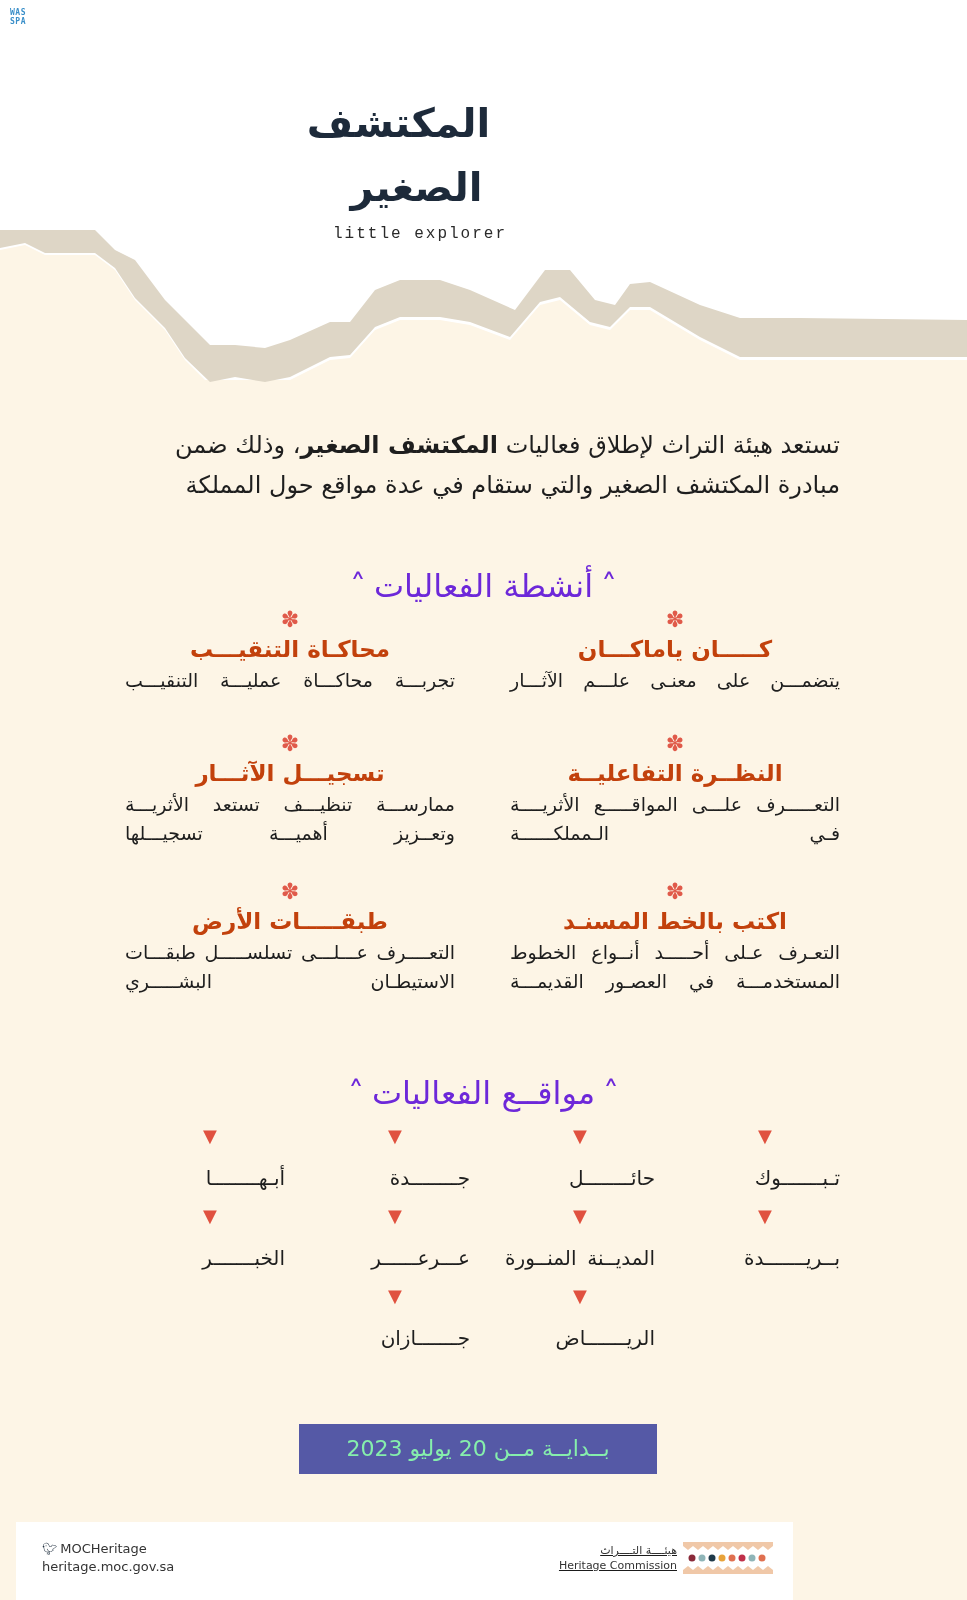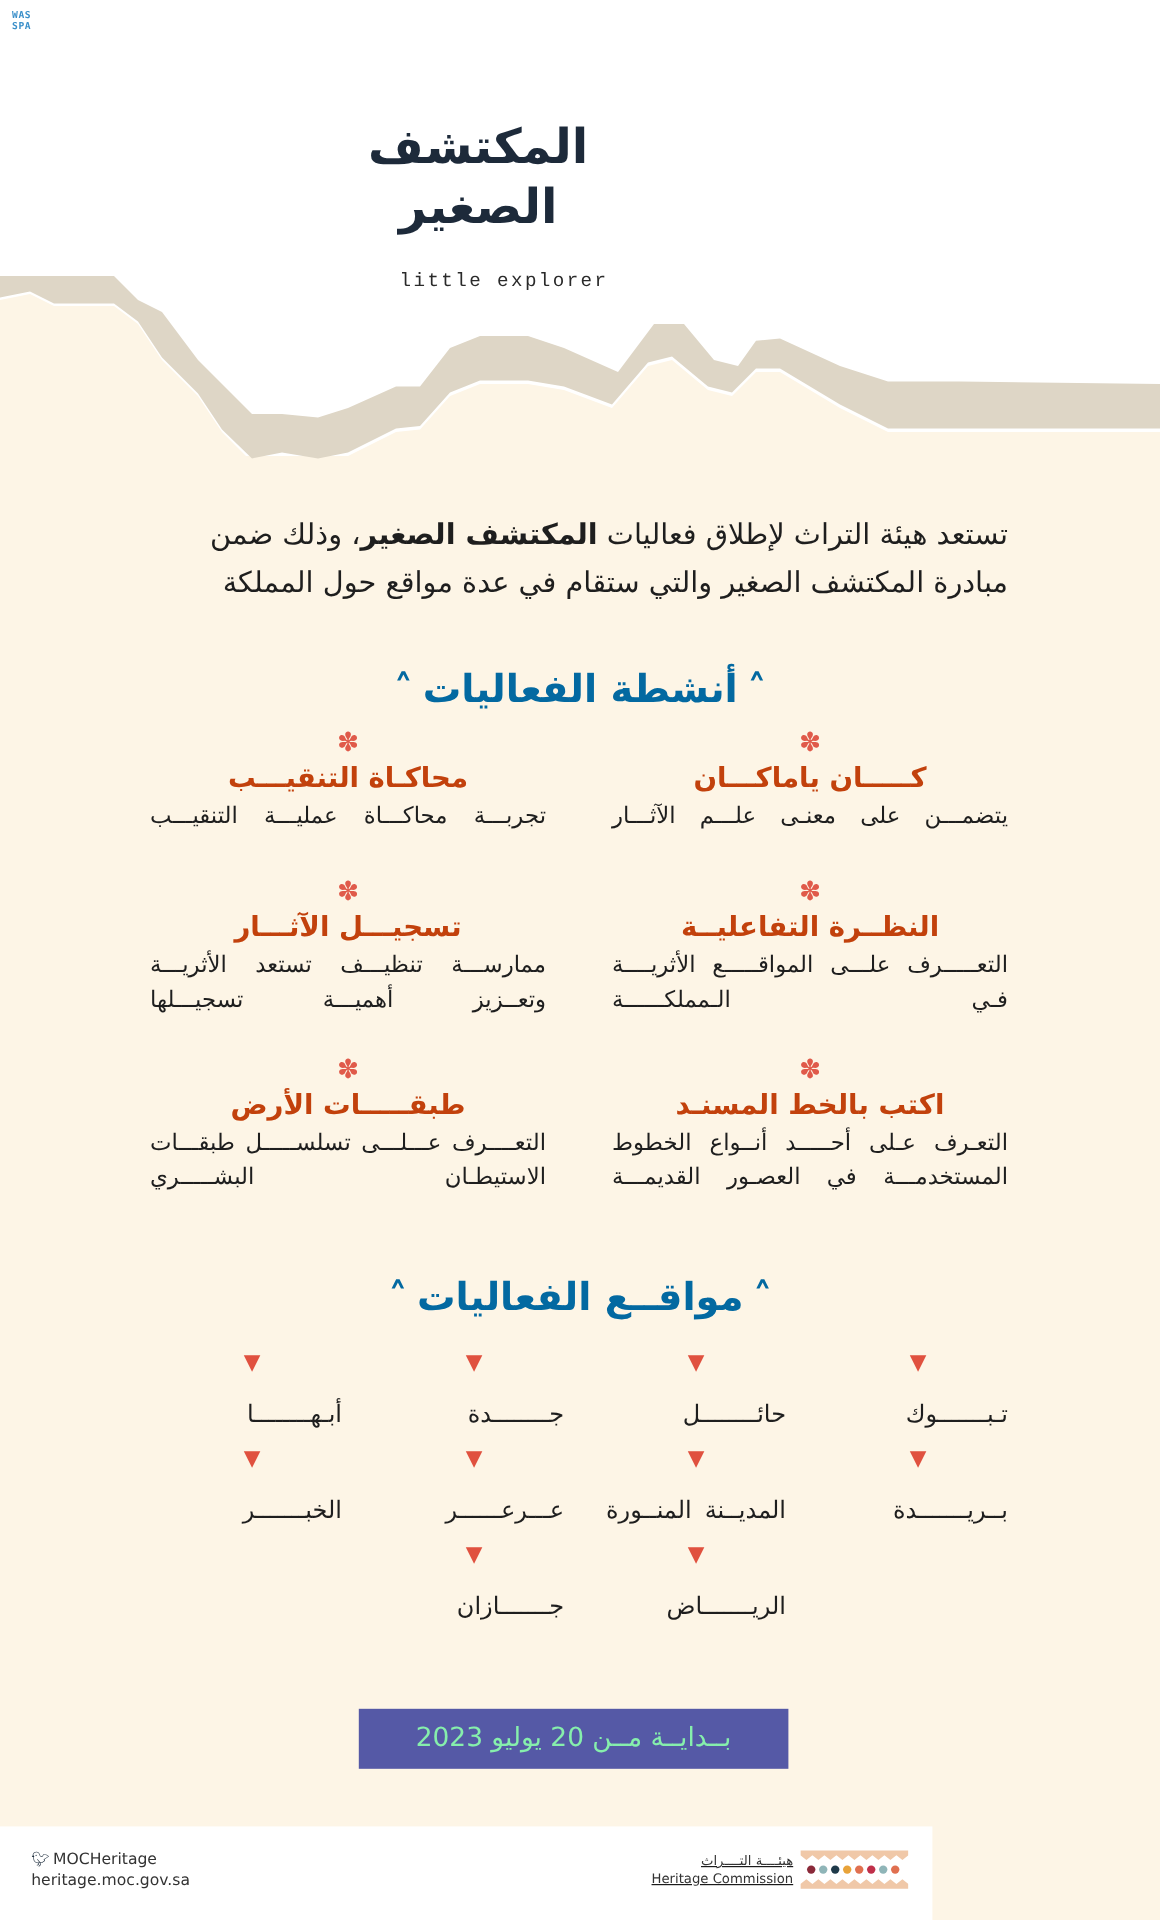--- a/index.html
+++ b/index.html
@@ -19,34 +19,34 @@
     position: absolute; left: 10px; top: 8px; width: 26px; height: 20px;
     color: #3a8fc9; font-family: "DejaVu Sans Mono", monospace; font-weight: bold;
     font-size: 8px; line-height: 9px; letter-spacing: 0.5px;
   }
   .title-ar {
     position: absolute; left: 0; width: 797px; text-align: center;
     direction: rtl; color: #1d2a3a; font-family: "DejaVu Sans", sans-serif;
     font-weight: bold; letter-spacing: 6px;
   }
   .title-1 { top: 100px; font-size: 40px; }
-  .title-2 { top: 150px; font-size: 40px; }
+  .title-2 { top: 164px; font-size: 40px; margin-left: 18px; }
   .title-en {
     position: absolute; top: 225px; left: 0; width: 840px; text-align: center;
     font-family: "Liberation Mono", monospace; font-size: 16px; letter-spacing: 2px;
     color: #2a2a2a;
   }
   .intro {
     position: absolute; left: 125px; top: 425px; width: 715px;
     direction: rtl; text-align: right; font-size: 24px; line-height: 40px; color: #1e1e1e;
   }
   .intro b { font-weight: bold; }
   .section-title {
     position: absolute; left: 0; width: 967px; text-align: center;
-    direction: rtl; font-size: 32px; font-weight: bold; color: #0369a1;
+    direction: rtl; font-size: 32px; font-weight: normal; color: #6d28d9; margin-top: 12px;
   }
   .section-title .deco { font-size: 32px; margin: 0 8px; }
   .activities { position: absolute; left: 125px; top: 608px; width: 715px; }
   .act {
     position: absolute; width: 330px; direction: rtl; text-align: center;
   }
   .act .flower { color: #e05a4a; font-size: 22px; line-height: 24px; display:block; }
   .act .name { color: #c2410c; font-size: 23px; font-weight: bold; line-height: 34px; display:block; }
   .act .desc { color: #1e1e1e; font-size: 19px; line-height: 29px; display:block; text-align: justify; text-align-last: justify; }
   .loc-grid { position: absolute; left: 125px; top: 1125px; width: 715px; }
@@ -54,21 +54,21 @@
     position: absolute; width: 150px; direction: rtl; text-align: center;
   }
   .loc .arrow { color: #e0513f; font-size: 18px; line-height: 22px; display:block; }
   .loc .city { font-size: 20px; line-height: 34px; display:block; text-align: justify; text-align-last: justify; color:#1e1e1e;margin-top:14px; }
   .date-banner {
     position: absolute; left: 299px; top: 1424px; width: 358px; height: 50px;
     background: #5559a6; color: #86efac; direction: rtl; text-align: center;
     font-size: 22px; line-height: 50px;
   }
   .footer {
-    position: absolute; left: 0; top: 1522px; width: 777px; height: 78px; background: #ffffff;
+    position: absolute; left: 16px; top: 1522px; width: 777px; height: 78px; background: #ffffff;
   }
   .footer-left { position: absolute; left: 26px; top: 18px; font-size: 13px; color: #333; line-height: 18px; }
   .footer-left .tw { color: #1a2a3a; font-size: 12px; margin-right: 3px; }
   .footer-right { position: absolute; right: 20px; top: 18px; display: flex; align-items: center; gap: 6px; text-decoration: underline; }
   .hc-text { text-align: left; font-size: 11px; line-height: 15px; color: #333; }
   .hc-text .ar { direction: rtl; text-align: right; }
   .hc-logo { width: 90px; height: 36px; }
 </style>
 </head>
 <body>

